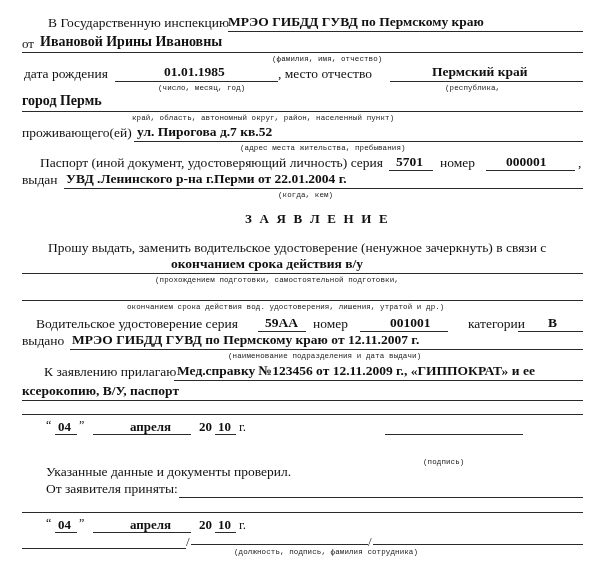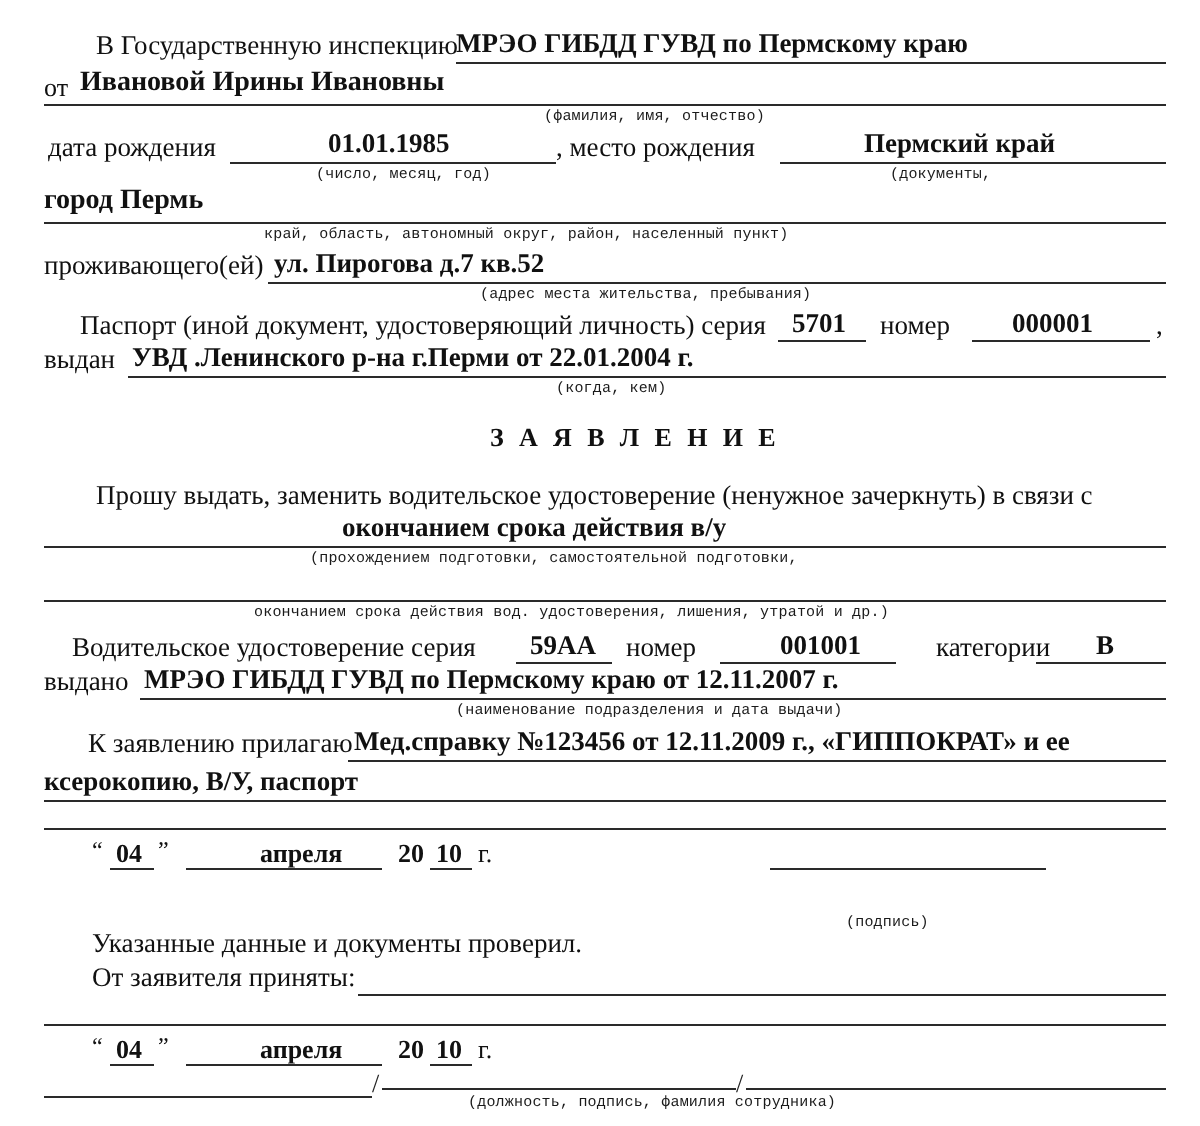--- a/index.html
+++ b/index.html
@@ -68,24 +68,24 @@
   <span class="t reg" style="left:22px; top:37px; font-size:13px;">от</span>
   <span class="t bold" style="left:40px; top:35px; font-size:14px;">Ивановой Ирины Ивановны</span>
   <div class="line" style="left:22px; top:52px; width:561px;"></div>
   <span class="hint" style="left:272px; top:56px;">(фамилия, имя, отчество)</span>
 
   <span class="t reg" style="left:24px; top:67px; font-size:13.5px;">дата рождения</span>
   <span class="t bold" style="left:164px; top:65px; font-size:13.5px;">01.01.1985</span>
   <div class="line" style="left:115px; top:81px; width:163px;"></div>
   <span class="hint" style="left:130px; top:85px;padding-left:28px;">(число, месяц, год)</span>
 
-  <span class="t reg" style="left:278px; top:67px; font-size:13.5px;">, место рождения</span>
+  <span class="t reg" style="left:278px; top:67px; font-size:13.5px;">, место отчество</span>
   <span class="t bold" style="left:432px; top:65px; font-size:13.5px;">Пермский край</span>
   <div class="line" style="left:390px; top:81px; width:193px;"></div>
-  <span class="hint" style="left:445px; top:85px;">(документы,</span>
+  <span class="hint" style="left:445px; top:85px;">(республика,</span>
 
   <span class="t bold" style="left:22px; top:94px; font-size:14px;">город Пермь</span>
   <div class="line" style="left:22px; top:111px; width:561px;"></div>
   <span class="hint" style="left:132px; top:115px;">край, область, автономный округ, район, населенный пункт)</span>
 
   <span class="t reg" style="left:22px; top:126px; font-size:13.5px;">проживающего(ей)</span>
   <span class="t bold" style="left:137px; top:125px; font-size:13.5px;">ул. Пирогова д.7 кв.52</span>
   <div class="line" style="left:134px; top:141px; width:449px;"></div>
   <span class="hint" style="left:240px; top:145px;">(адрес места жительства, пребывания)</span>
 

